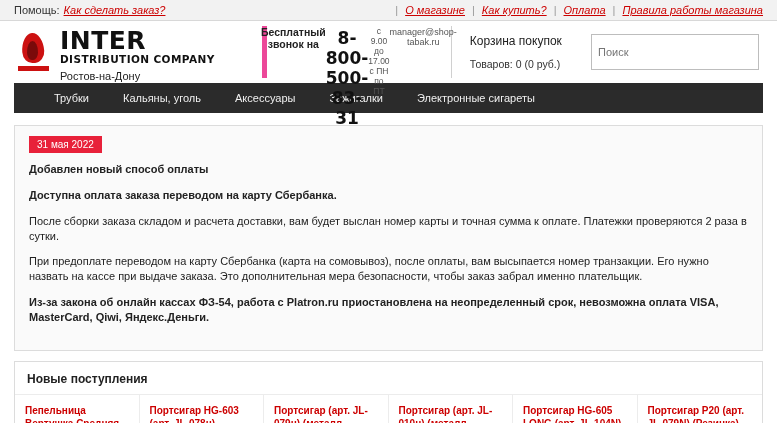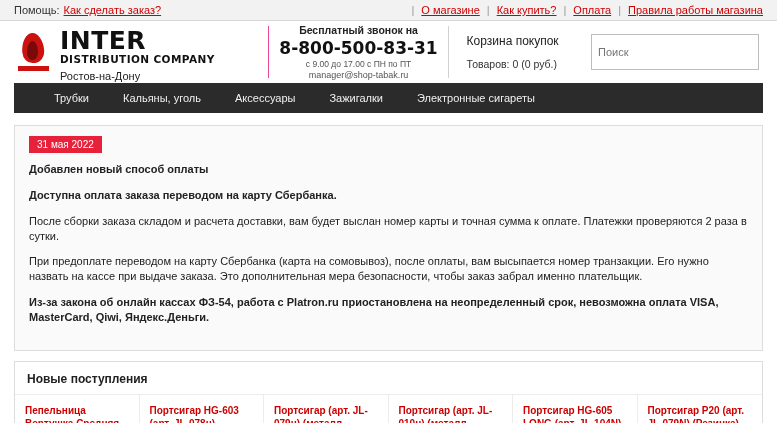--- a/index.html
+++ b/index.html
@@ -23,20 +23,21 @@
     align-items: center;
     padding: 0 14px;
     font-size: 11px;
     justify-content: flex-end;
   }
   .topbar .help-label { color: #333; margin-right: 4px; }
   .topbar a {
     color: #cc0000;
     text-decoration: underline;
     font-size: 11px;
+    font-style: italic;
   }
   .topbar .right {
     margin-left: auto;
     display: flex;
     align-items: center;
     gap: 7px;
   }
   .topbar .right a { color: #cc0000; }
   .topbar .sep { color: #999; }
 
@@ -81,25 +82,25 @@
     color: #111; font-family: "DejaVu Sans", sans-serif;
     margin-top: 1px;
   }
   .logo-text .l3 {
     font-size: 11px; color: #222; margin-top: 6px;
   }
 
   .phone-block {
     width: 190px;
     text-align: center;
-    border-left: 1px solid #ec4899;
+    border-left: 5px solid #ec4899;
     border-right: 1px solid #d0d0d0;
     padding: 0 8px;
     height: 52px;
-    display: flex; flex-direction: column; justify-content: center;
+    display: flex; flex-direction: row; justify-content: center;
   }
   .phone-block .pb-top { font-size: 10.5px; font-weight: bold; color: #222; }
   .phone-block .pb-num {
     font-size: 17px; font-weight: bold; color: #111; margin: 2px 0 1px;
     font-family: "DejaVu Sans", sans-serif;
   }
   .phone-block .pb-hours { font-size: 8.5px; color: #555; }
   .phone-block .pb-mail { font-size: 9px; color: #555; margin-top: 1px; }
 
   .cart-block {

